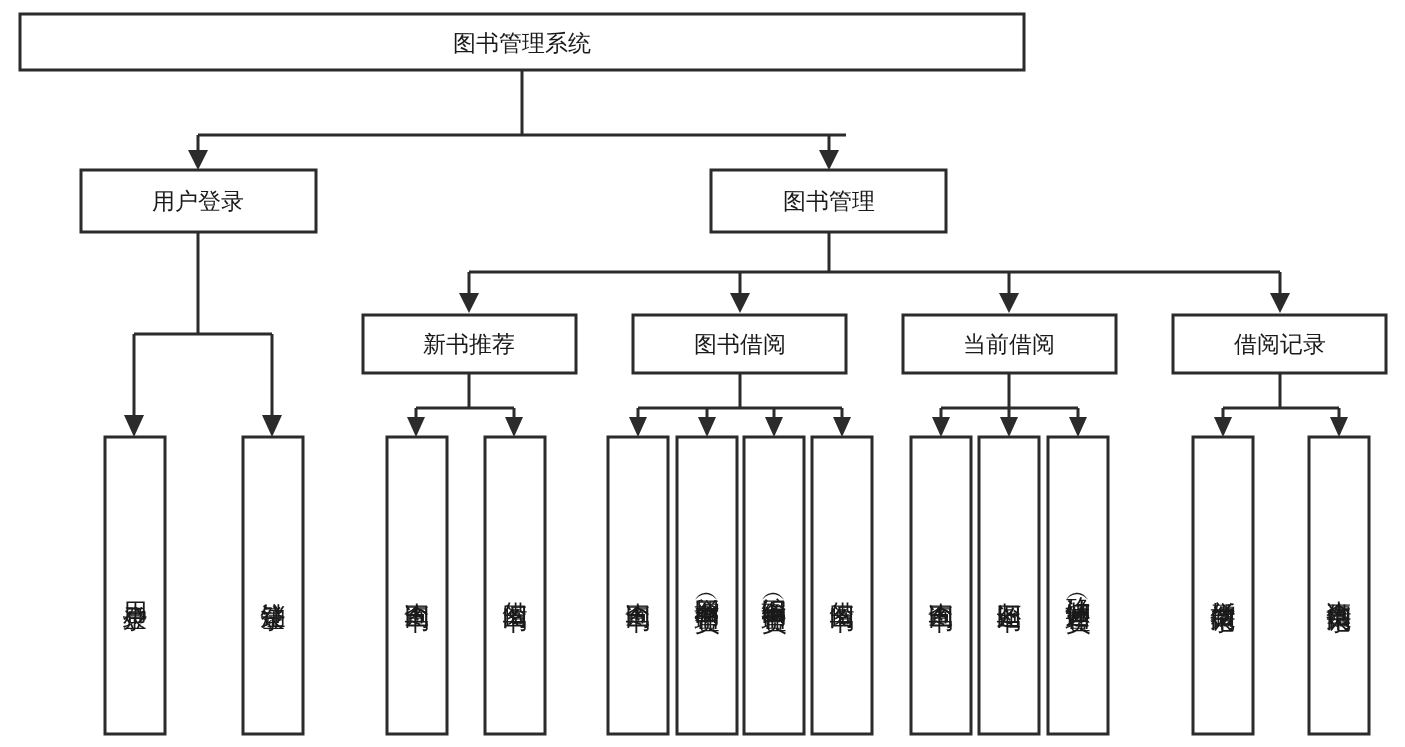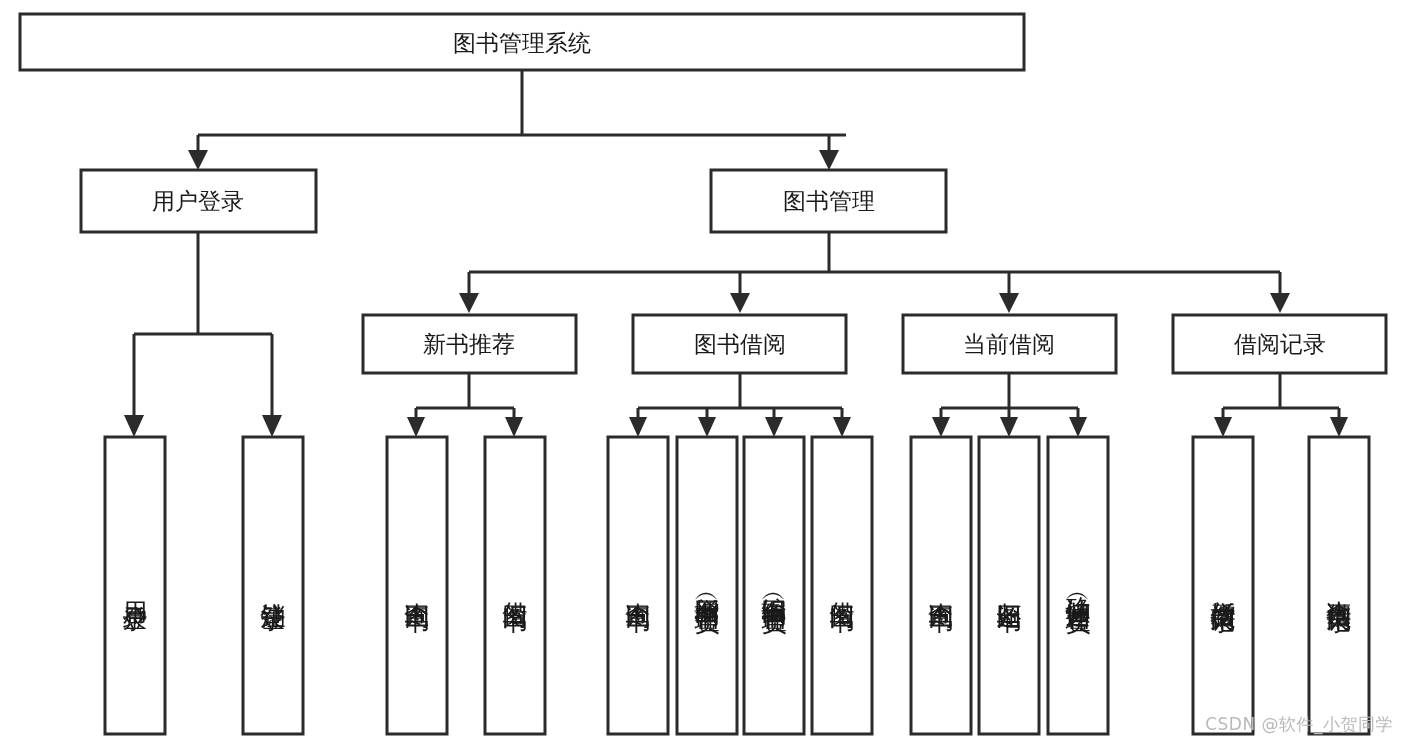--- a/index.html
+++ b/index.html
@@ -243,15 +243,14 @@
   <div class="leaf-label" style="left:744px; top:437px; width:60px; height:297px;">编辑图书（管理员）</div>
   <div class="leaf-label" style="left:812px; top:437px; width:60px; height:297px;">借阅图书</div>
 
   <div class="leaf-label" style="left:911px; top:437px; width:60px; height:297px;">查询图书</div>
   <div class="leaf-label" style="left:979px; top:437px; width:60px; height:297px;">归还图书</div>
   <div class="leaf-label" style="left:1048px; top:437px; width:60px; height:297px;">确认归还（管理员）</div>
 
   <div class="leaf-label" style="left:1193px; top:437px; width:60px; height:297px;">新增借阅记录</div>
   <div class="leaf-label" style="left:1309px; top:437px; width:60px; height:297px;">查询借阅记录</div>
 
-  <div class="watermark">CSDN @软件_小贺同学</div>
 
 </div>
 
 </body></html>

